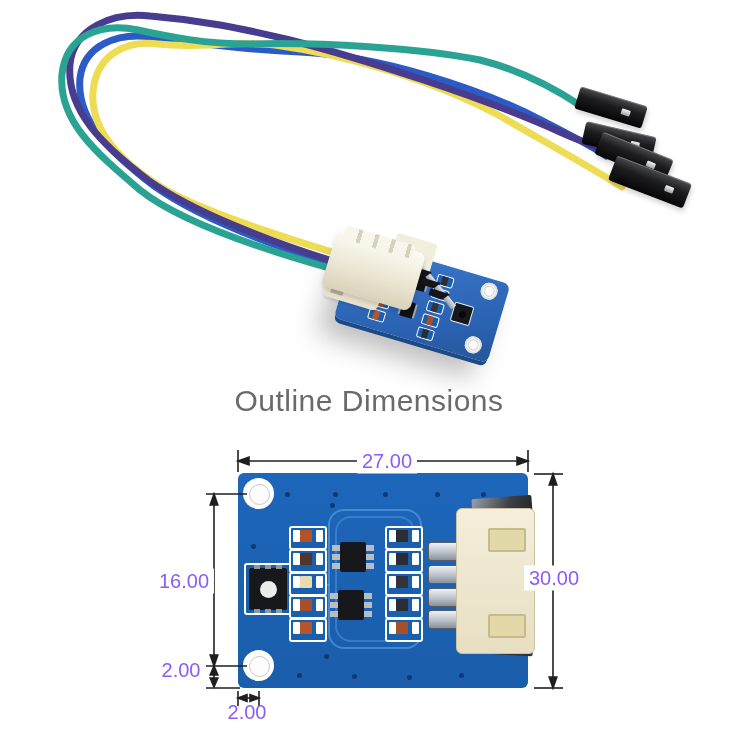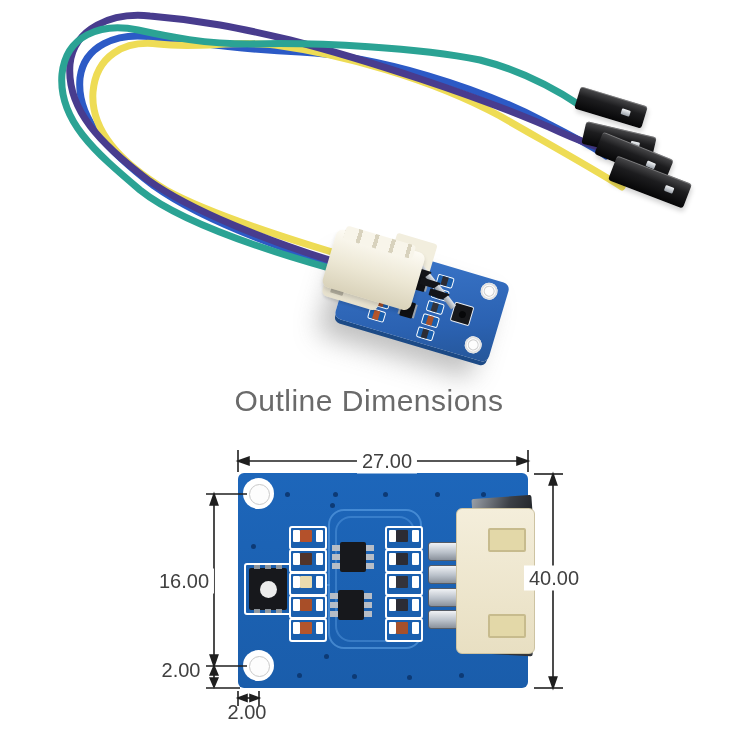--- a/index.html
+++ b/index.html
@@ -76,21 +76,21 @@
   .ic .pl{position:absolute;width:8px;height:6px;background:#b7bdc6;}
   .conn-body{position:absolute;left:218px;top:35px;width:77px;height:144px;border-radius:6px;
       background:linear-gradient(180deg,#f4eedb,#e8dfc2);border:1px solid #cdc3a2;}
   .conn-slot{position:absolute;left:31px;width:34px;height:20px;background:#e3d8a8;
       border:2px solid #c7bb8d;border-radius:2px;}
   .conn-metal{position:absolute;border-radius:2px;}
   .conn-pin{position:absolute;left:190px;width:40px;height:17px;border:1px solid #565c66;border-radius:3px;
       background:linear-gradient(180deg,#f0f2f5,#bac1ca 55%,#8a919b);}
   svg.dims{position:absolute;left:0;top:0;z-index:5;}
   .dlabel{position:absolute;z-index:6;transform:translate(-50%,-50%);background:#fff;
-      padding:1px 5px;font-size:20px;color:#404040;white-space:nowrap;text-align:right;}
+      padding:1px 5px;font-size:20px;color:#8b5cf6;white-space:nowrap;text-align:right;}
 </style>
 </head>
 <body>
 
 <div class="canvas">
 
   <div class="photo">
 
     <svg class="wires" width="750" height="385" viewBox="0 0 750 385" fill="none" stroke-linecap="round">
       <path stroke-width="7" d="M 350 270 C 272 246, 196 216, 154 186 C 110 152, 76 120, 80 78 C 84 46, 116 32, 152 37 C 205 44, 250 50, 300 52 C 380 56, 480 88, 545 122 C 570 135, 592 146, 606 156" stroke="#2c5ac6"></path>
@@ -315,17 +315,17 @@
 
     <line x1="238" y1="691" x2="238" y2="706"></line>
       <line x1="259" y1="691" x2="259" y2="706"></line>
     <line x1="238" y1="698" x2="259" y2="698"></line>
     <polygon points="238,698 247,694.6 247,701.4"></polygon>
       <polygon points="259,698 250,694.6 250,701.4"></polygon>
   </svg>
 
   <div class="dlabel" style="left:387px;top:461px;">27.00</div>
   <div class="dlabel" style="left:184px;top:581px;">16.00</div>
-  <div class="dlabel" style="left:554px;top:578px;">40.00</div>
+  <div class="dlabel" style="left:554px;top:578px;">30.00</div>
   <div class="dlabel" style="left:181px;top:670px;background:transparent;">2.00</div>
   <div class="dlabel" style="left:247px;top:712px;background:transparent;">2.00</div>
 
 </div>
 
 </body></html>

